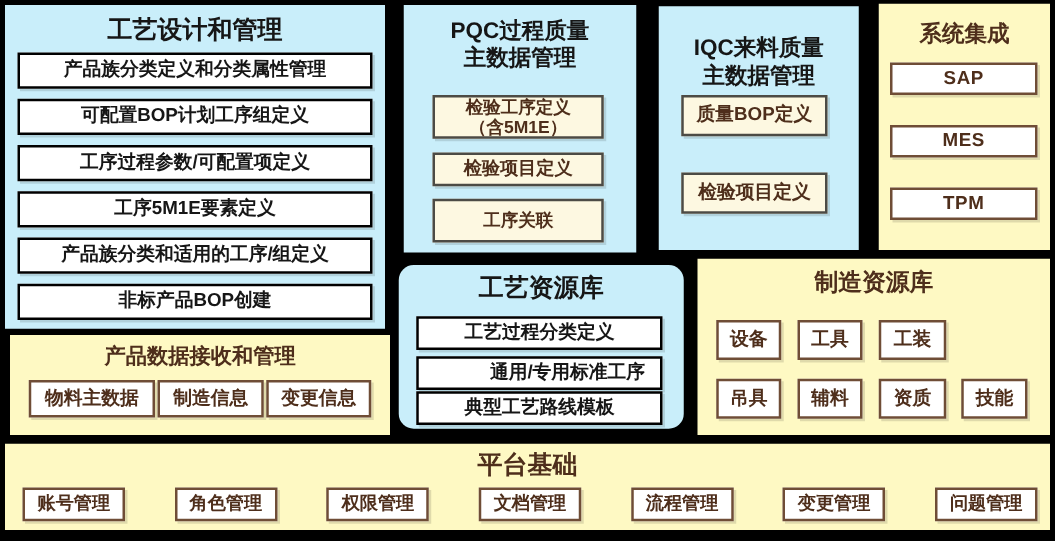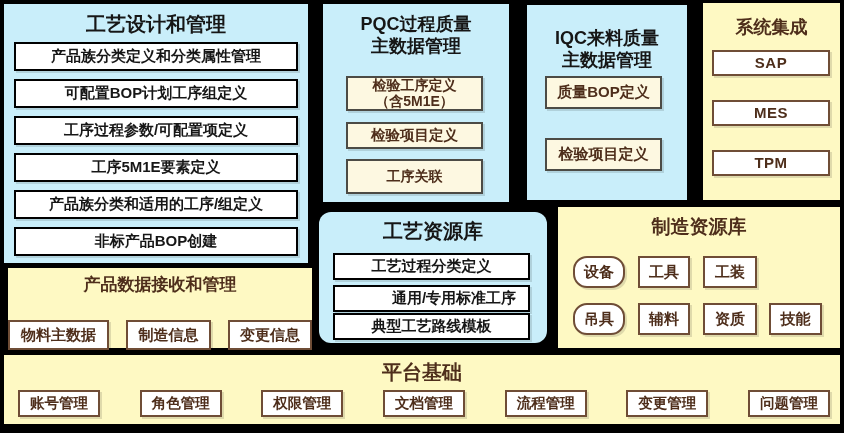--- a/index.html
+++ b/index.html
@@ -24,21 +24,21 @@
 
   
   #p1{left:4px;top:4px;width:304px;height:259px;}
   #p1 .ptitle{padding-top:7px;font-size:20px;line-height:26px;}
   #p1 .box{width:284px;height:29px;margin:8px auto 0;font-size:15px;}
   #p1 .box.first{margin-top:5px;}
 
   
   #p2{left:8px;top:268px;width:304px;height:80px;}
   #p2 .ptitle{padding-top:6px;font-size:17px;line-height:22px;}
-  #p2 .row{display:flex;justify-content:space-between;padding:0 0;margin-top:24px;}
+  #p2 .row{display:flex;justify-content:space-between;padding:0 15px;margin-top:8px;}
   #p2 .box{height:30px;font-size:15px;}
   #p2 .w1{width:101px;} #p2 .w2{width:85px;} #p2 .w3{width:84px;}
 
   
   #p3{left:323px;top:4px;width:186px;height:198px;}
   #p3 .ptitle{padding-top:9px;font-size:18px;line-height:22px;}
   #p3 .ptitle span{display:block;}
   #p3 .box{position:absolute;left:23px;width:137px;font-size:14px;}
   #p3 .b1{top:72px;height:35px;}
   #p3 .b2{top:118px;height:27px;font-size:14.5px;}
@@ -63,21 +63,21 @@
   #p6{left:319px;top:212px;width:228px;height:131px;border-radius:12px;}
   #p6 .ptitle{padding-top:7px;font-size:20px;line-height:25px;}
   #p6 .box{position:absolute;left:14px;width:197px;height:27px;font-size:15px;}
   #p6 .b1{top:41px;} #p6 .b2{top:73px;padding-left:45px;} #p6 .b3{top:101px;}
 
   
   #p7{left:558px;top:207px;width:282px;height:141px;}
   #p7 .ptitle{padding-top:8px;font-size:19px;line-height:24px;}
   #p7 .box{position:absolute;width:52px;height:32px;font-size:15px;}
   #p7 .r1{top:49px;} #p7 .r2{top:96px;}
-  #p7 .c1{left:15px;border-radius:14px;} #p7 .c2{left:80px;} #p7 .c3{left:145px;width:54px;} #p7 .c4{left:211px;width:53px;}
+  #p7 .c1{left:15px;} #p7 .c2{left:80px;} #p7 .c3{left:145px;width:54px;} #p7 .c4{left:211px;width:53px;}
 
   
   #p8{left:4px;top:355px;width:836px;height:69px;}
   #p8 .ptitle{padding-top:4px;font-size:20px;line-height:26px;}
   #p8 .row{display:flex;justify-content:space-between;padding:0 10px 0 14px;margin-top:5px;}
   #p8 .box{width:82px;height:27px;font-size:14.5px;}
 </style>
 </head>
 <body>
 

